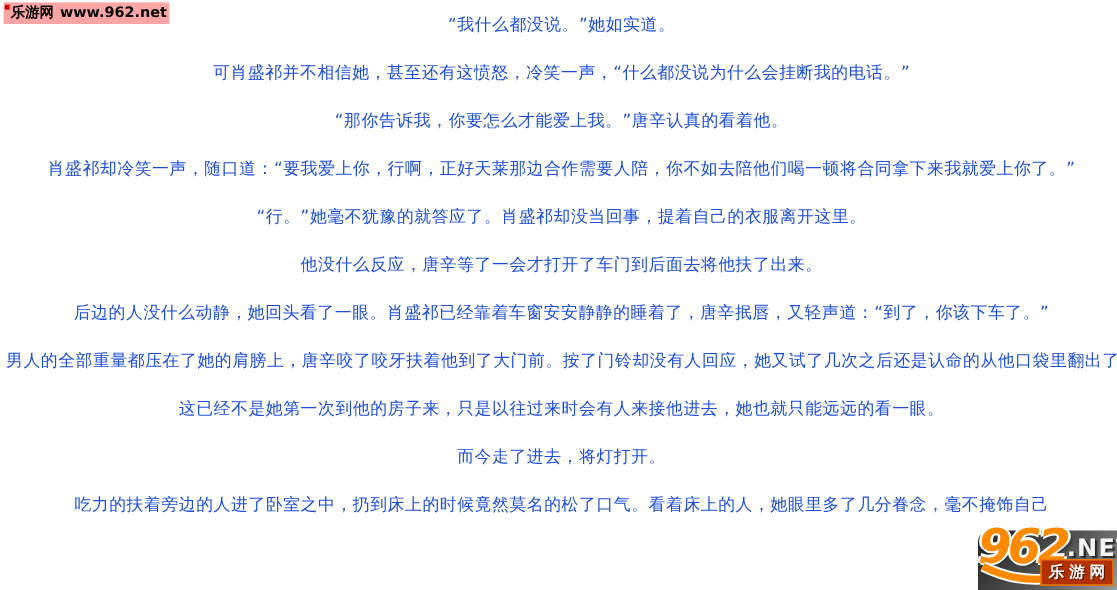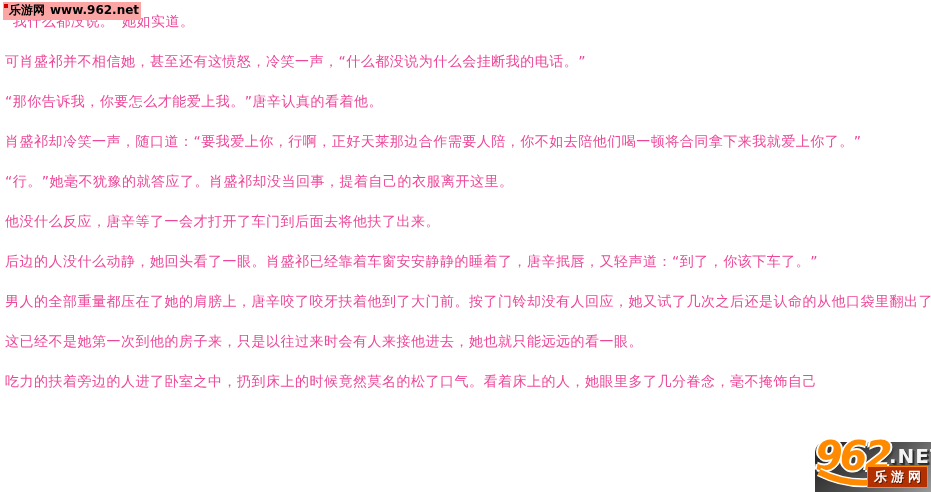--- a/index.html
+++ b/index.html
@@ -19,22 +19,23 @@
     width: 931px; height: 492px;
     overflow: hidden;
     white-space: nowrap;
   }
   .para {
     margin: 0;
     padding: 12px 0 0 5px;
     height: 40px;
     font-size: 14px;
     line-height: 18px;
-    color: #ec4899;
+    color: #1d4ed8;
     letter-spacing: 0.5px;
+    text-align: center;
   }
 
   
   .watermark {
     position: absolute;
     top: 2px; left: 3px;
     z-index: 5;
     background: #fca5a5;
     padding: 0 2px 1px 1px;
     font-size: 12px;
@@ -107,20 +108,21 @@
 <div class="article">
     <p class="para">“我什么都没说。”她如实道。</p>
     <p class="para">可肖盛祁并不相信她，甚至还有这愤怒，冷笑一声，“什么都没说为什么会挂断我的电话。”</p>
     <p class="para">“那你告诉我，你要怎么才能爱上我。”唐辛认真的看着他。</p>
     <p class="para">肖盛祁却冷笑一声，随口道：“要我爱上你，行啊，正好天莱那边合作需要人陪，你不如去陪他们喝一顿将合同拿下来我就爱上你了。”</p>
     <p class="para">“行。”她毫不犹豫的就答应了。肖盛祁却没当回事，提着自己的衣服离开这里。</p>
     <p class="para">他没什么反应，唐辛等了一会才打开了车门到后面去将他扶了出来。</p>
     <p class="para">后边的人没什么动静，她回头看了一眼。肖盛祁已经靠着车窗安安静静的睡着了，唐辛抿唇，又轻声道：“到了，你该下车了。”</p>
     <p class="para">男人的全部重量都压在了她的肩膀上，唐辛咬了咬牙扶着他到了大门前。按了门铃却没有人回应，她又试了几次之后还是认命的从他口袋里翻出了钥匙开</p>
     <p class="para">这已经不是她第一次到他的房子来，只是以往过来时会有人来接他进去，她也就只能远远的看一眼。</p>
+    <p class="para">而今走了进去，将灯打开。</p>
     <p class="para">吃力的扶着旁边的人进了卧室之中，扔到床上的时候竟然莫名的松了口气。看着床上的人，她眼里多了几分眷念，毫不掩饰自己</p>
   </div>
 
 <div class="watermark">
   <span class="wm-dot"></span><span class="wm-site">乐游网</span><span class="wm-url">www.962.net</span>
 </div>
 
 <div class="logo">
   <span class="logo-962">962</span>
   <span class="logo-net">.NET</span>

